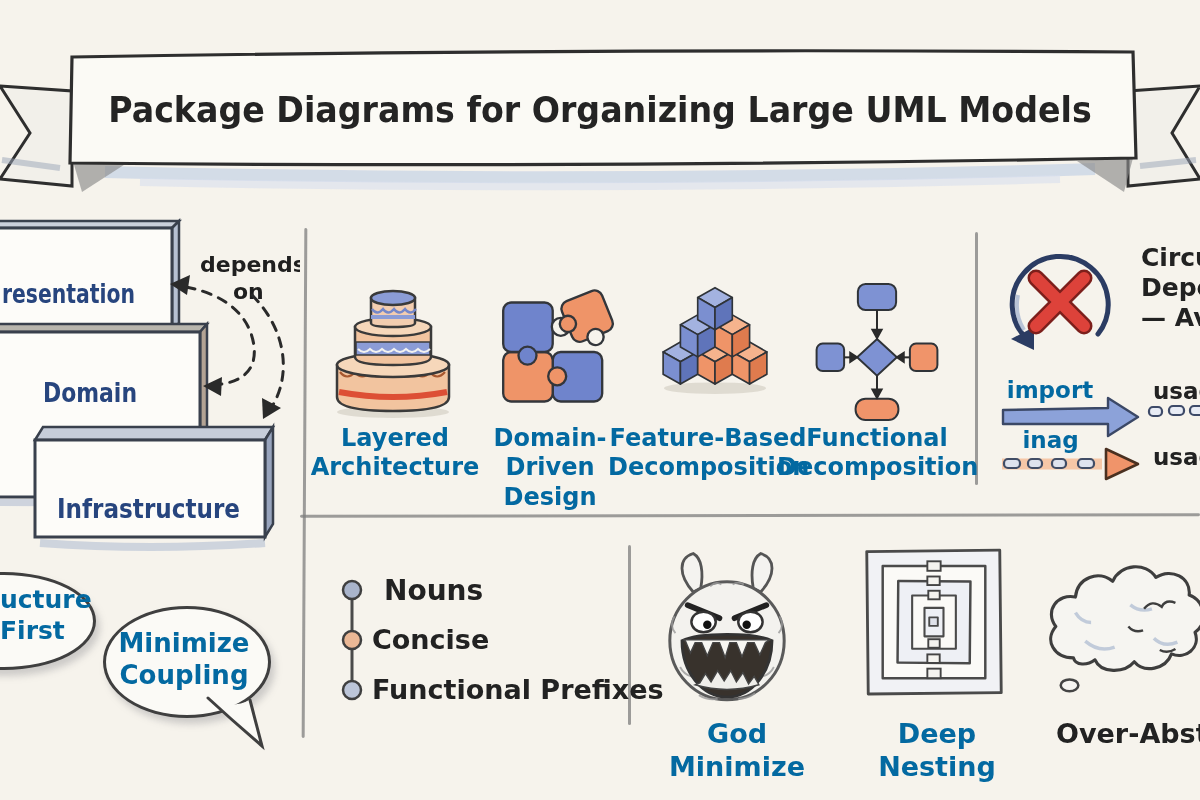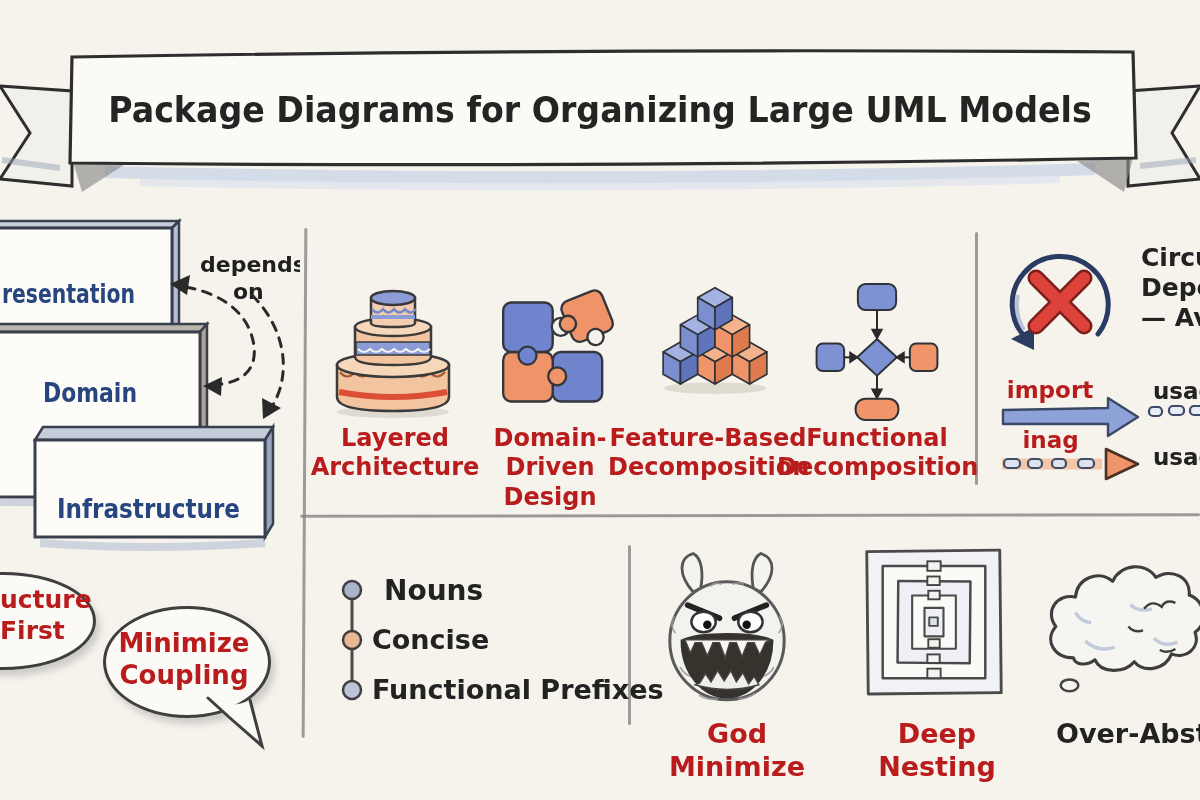--- a/index.html
+++ b/index.html
@@ -2,21 +2,21 @@
 <html><head>
 <meta charset="utf-8">
 <style>
   html,body{margin:0;padding:0;}
   body{
     width:1200px;height:800px;position:relative;overflow:hidden;
     background:#f6f3ec;
     font-family:"DejaVu Sans",sans-serif;color:#2b2b2b;
   }
   .abs{position:absolute;}
-  .lbl{font-weight:600;color:#b91c1c;text-align:center;white-space:pre-line;line-height:1.22;}
+  .lbl{font-weight:600;color:#0369a1;text-align:center;white-space:pre-line;line-height:1.22;}
   .left-lbl{font-weight:600;color:#222;text-align:left;white-space:pre-line;line-height:1.22;}
   .divider{background:#7d7d7d;opacity:.75;border-radius:2px;}
   .bubble{
     border:3px solid #3f3f3f;border-radius:50%;background:#fbfaf6;
     box-shadow:4px 6px 7px rgba(130,130,135,.35);
   }
   svg text{font-family:"DejaVu Sans",sans-serif;}
   .navy{fill:#27457e;font-weight:600;}
   .handnote{fill:#1f1f1f;font-weight:600;}
 </style>

